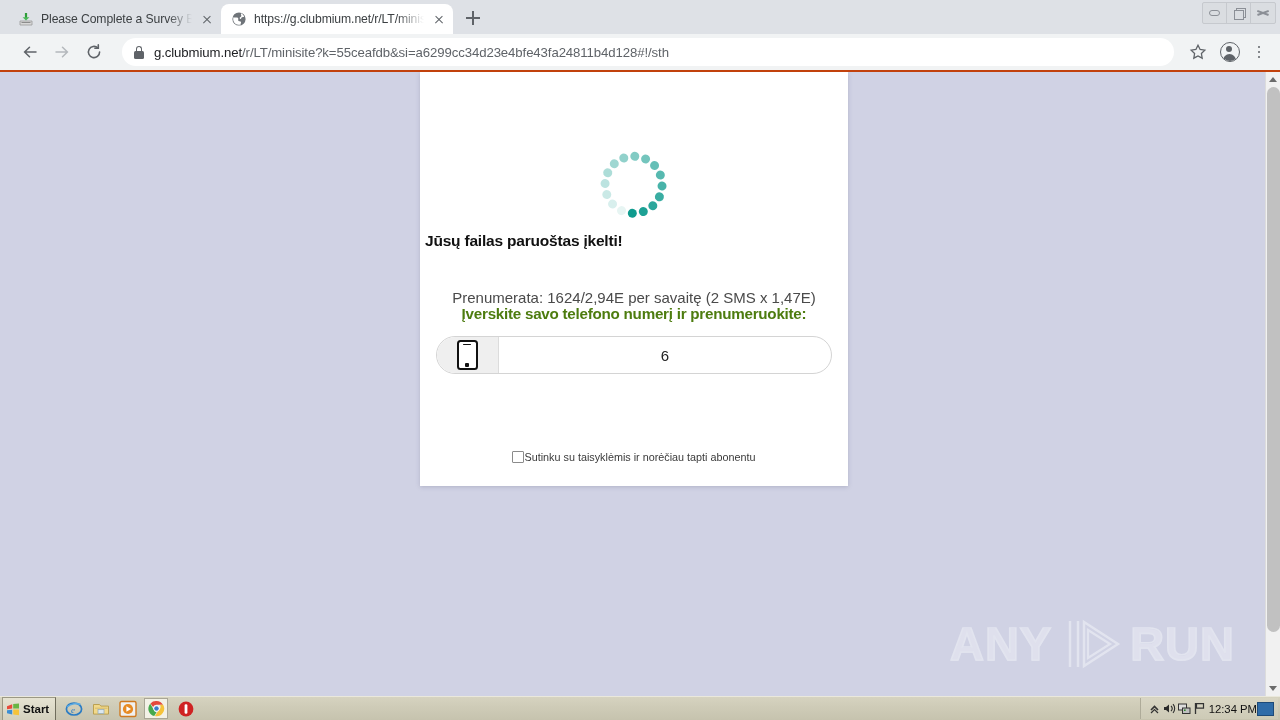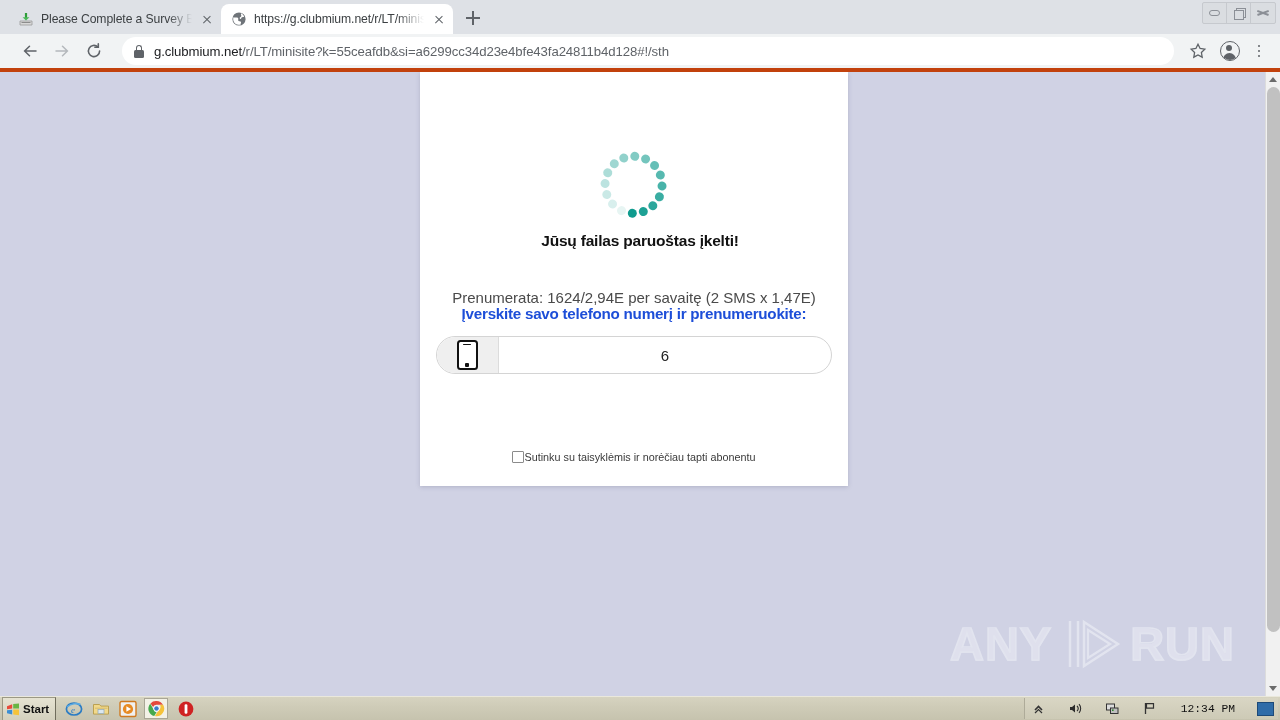--- a/index.html
+++ b/index.html
@@ -87,21 +87,21 @@
     content: ""; position: absolute; left: 0px; top: 5px; width: 12px; height: 1.5px;
     background: #8b8f96;
   }
   .win-close-glyph::before { transform: rotate(20deg); }
   .win-close-glyph::after  { transform: rotate(-20deg); }
 
   
   #toolbar {
     height: 38px; background: #f1f3f4;
     display: flex; align-items: center; gap: 0px; padding: 0 8px;
-    border-bottom: 4px solid #c2410c;
+    border-bottom: 2px solid #c2410c;
   }
   .nav-btn {
     width: 32px; height: 32px; border-radius: 50%;
     display: flex; align-items: center; justify-content: center;
     color: #5f6368; font-size: 17px; line-height: 1;
   }
   #back-button   { margin-left: 6px; }
   #forward-button{ color: #9aa0a6; }
   #reload-button { font-size: 16px; }
 
@@ -163,32 +163,32 @@
   
   #spinner { position: absolute; left: 50%; top: 80px; width: 66px; height: 66px;
              transform: translateX(-50%); }
   #spinner .dot {
     position: absolute; width: 9px; height: 9px; border-radius: 50%;
     background: #0f9b8e; left: 28.5px; top: 0px;
     transform-origin: 4.5px 33px;
   }
 
   #headline {
-    position: absolute; left: 12px; right: 0; top: 160px;
-    text-align: center; font-size: 15.5px; font-weight: bold;
+    position: absolute; left: 5px; right: 0; top: 160px;
+    font-size: 15.5px; font-weight: bold;
     color: #111111; letter-spacing: -0.2px;
   }
   #subscription-note {
     position: absolute; left: 0; right: 0; top: 217px;
     text-align: center; font-size: 15px; color: #4a4a4a;
   }
   #prompt-label {
     position: absolute; left: -2px; right: -2px; top: 233px;
     text-align: center; font-size: 15.2px; font-weight: bold;
-    color: #1d4ed8; letter-spacing: -0.25px; white-space: nowrap;
+    color: #4d7c0f; letter-spacing: -0.25px; white-space: nowrap;
   }
 
   #phone-input-wrap {
     position: absolute; left: 16px; top: 264px; width: 396px; height: 38px;
     background: #ffffff; border: 1px solid #d4d4d4; border-radius: 20px;
     display: flex; align-items: stretch; overflow: hidden;
   }
   #phone-icon-box {
     width: 62px; flex: 0 0 62px;
     background: #efefef; border-right: 1px solid #dcdcdc;
@@ -291,24 +291,23 @@
     width: 18px; height: 18px; margin-left: 9px; position: relative;
     flex: 0 0 18px;
   }
   #ql-chrome-wrap {
     width: 24px; height: 21px; margin-left: 7px;
     border: 1px solid #a9a695; background: #f3f1e6;
     display: flex; align-items: center; justify-content: center;
   }
   #tray {
     margin-left: auto; margin-right: 2px; height: 21px;
-    display: flex; align-items: center; gap: 22px; padding: 0 4px 0 6px;
+    display: flex; align-items: center; gap: 0; padding: 0 4px 0 6px;
     background: linear-gradient(180deg,#d9d6c4 0%, #cdcab6 100%);
     border-left: 1px solid #aeab99;
-    font-family: Liberation Mono, monospace;
   }
   .tray-icon { width: 15px; height: 15px; position: relative; flex: 0 0 15px; }
   #tray-clock { font-size: 11.3px; color: #111; margin-left: 2px; }
   #tray-last { width: 17px; height: 14px; background: #2f6ca8; border: 1px solid #1d4a78; }
 </style>
 </head>
 <body>
 
 <div id="browser-window">
 

